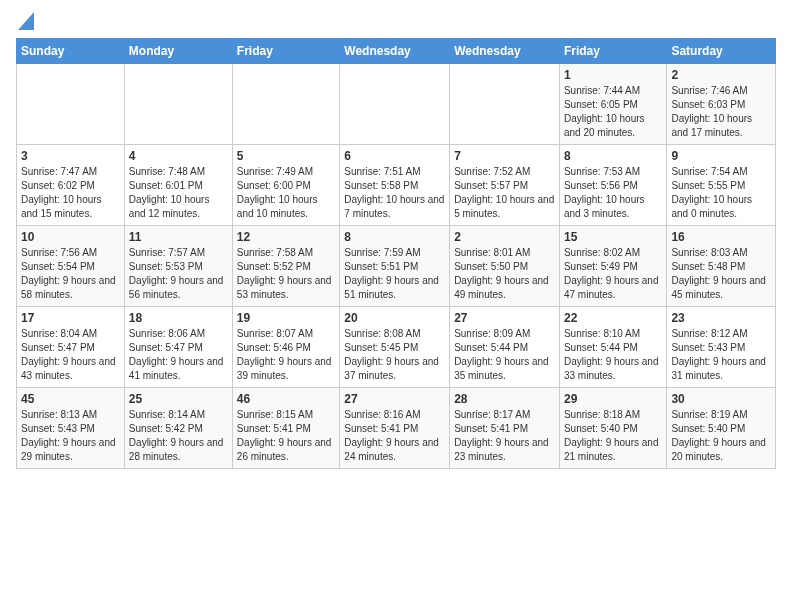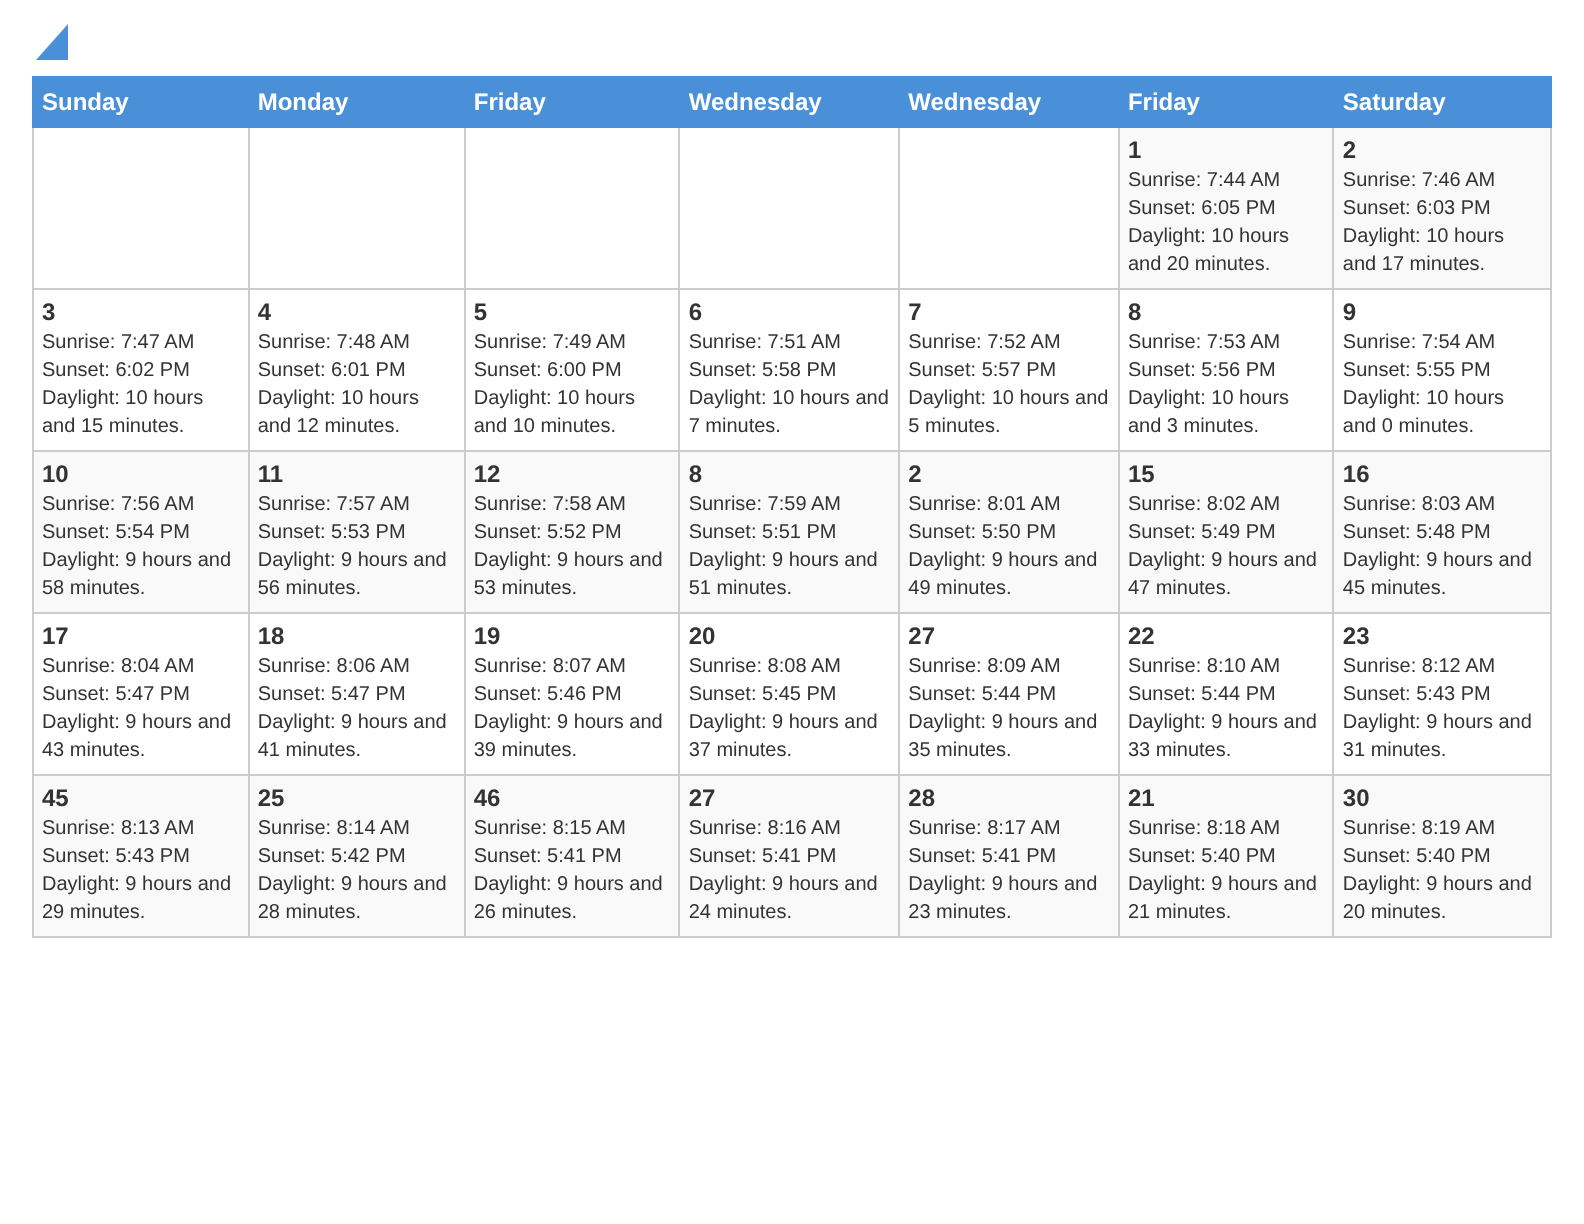--- a/index.html
+++ b/index.html
@@ -237,21 +237,21 @@
         </td>
         <td>
           <span class="day-number">27</span>
           <div class="day-info">Sunrise: 8:16 AM<br>Sunset: 5:41 PM<br>Daylight: 9 hours and 24 minutes.</div>
         </td>
         <td>
           <span class="day-number">28</span>
           <div class="day-info">Sunrise: 8:17 AM<br>Sunset: 5:41 PM<br>Daylight: 9 hours and 23 minutes.</div>
         </td>
         <td>
-          <span class="day-number">21</span>
+          <span class="day-number">29</span>
           <div class="day-info">Sunrise: 8:18 AM<br>Sunset: 5:40 PM<br>Daylight: 9 hours and 21 minutes.</div>
         </td>
         <td>
           <span class="day-number">30</span>
           <div class="day-info">Sunrise: 8:19 AM<br>Sunset: 5:40 PM<br>Daylight: 9 hours and 20 minutes.</div>
         </td>
       </tr>
     </tbody>
 </table>
 

